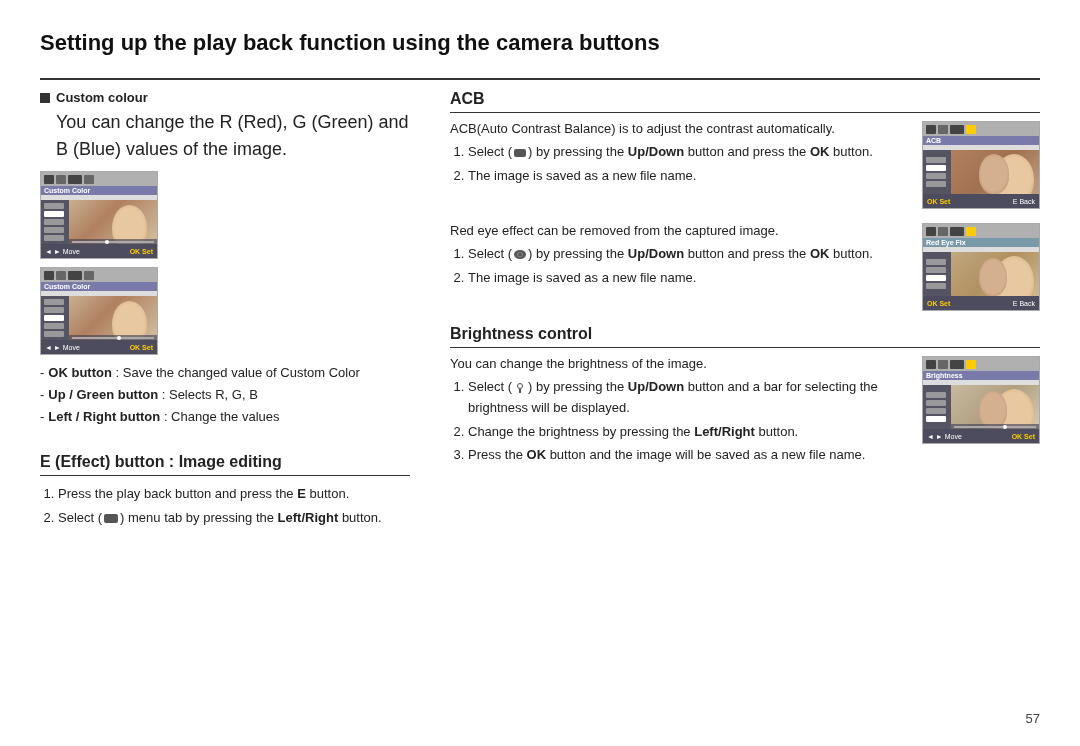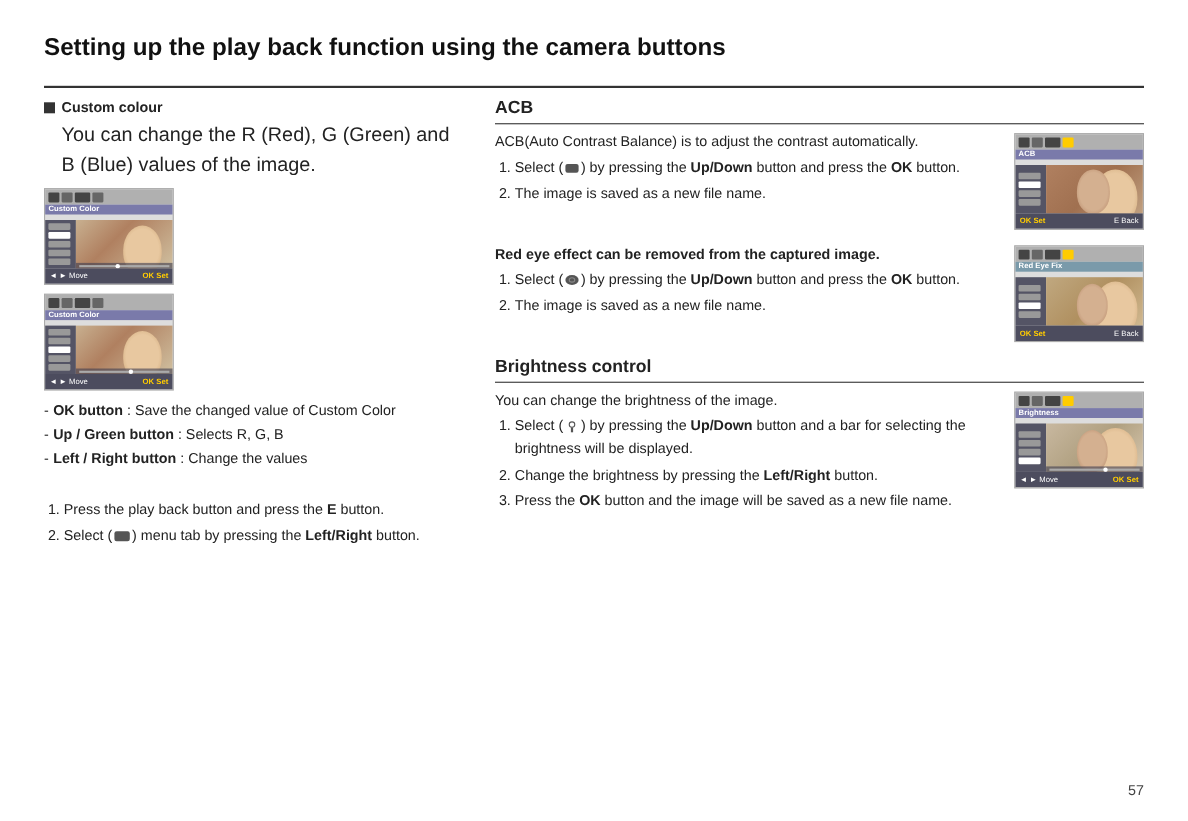--- a/index.html
+++ b/index.html
@@ -356,20 +356,21 @@
           <span><span class="bold">Up / Green button</span>&nbsp;: <span>Selects R, G, B</span></span>
         </div>
         <div class="desc-item">
           <span class="dash">-</span>
           <span><span class="bold">Left / Right button</span>&nbsp;: <span>Change the values</span></span>
         </div>
       </div>
     </div>
 
     <div class="e-effect-section">
+      <div class="section-title">E (Effect) button : Image editing</div>
       <ol>
         <li>
           Press the play back button and press the <span class="bold">E</span> button.
         </li>
         <li>
           Select (<span style="display:inline-block;width:14px;height:9px;background:#555;border-radius:2px;vertical-align:middle;margin:0 2px;"></span>) menu tab by pressing the <span class="bold">Left/Right</span> button.
         </li>
       </ol>
     </div>
   </div>
@@ -414,21 +415,21 @@
               <span>E Back</span>
             </div>
           </div>
         </div>
       </div>
     </div>
 
     <div class="right-section">
       <div class="right-section-inner">
         <div class="right-section-text">
-          <p style="margin-bottom:6px;font-weight:bold;">Red eye effect can be removed from the captured image.</p>
+          <p style="margin-bottom:6px;">Red eye effect can be removed from the captured image.</p>
           <ol>
             <li>
               Select (<span style="display:inline-block;width:12px;height:9px;background:#555;border-radius:50%;vertical-align:middle;margin:0 2px;position:relative;"><span style="position:absolute;top:2px;left:3px;width:6px;height:5px;border:1px solid #888;border-radius:50%;"></span></span>) by pressing the <span class="bold">Up/Down</span> button and press the <span class="bold">OK</span> button.
             </li>
             <li>
               The image is saved as a new file name.
             </li>
           </ol>
         </div>
         <div class="screen-wrapper-right">

